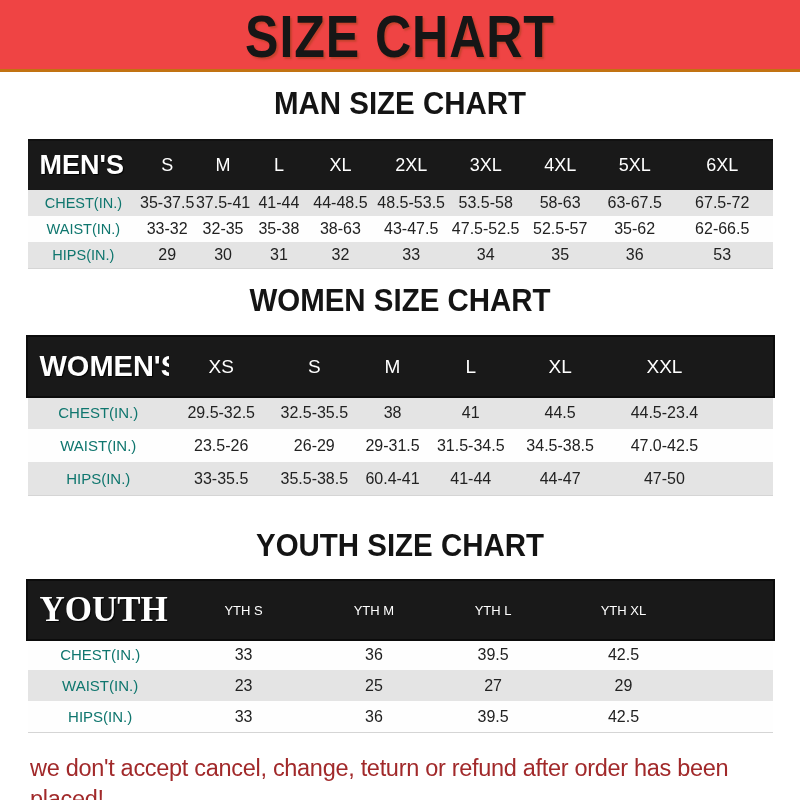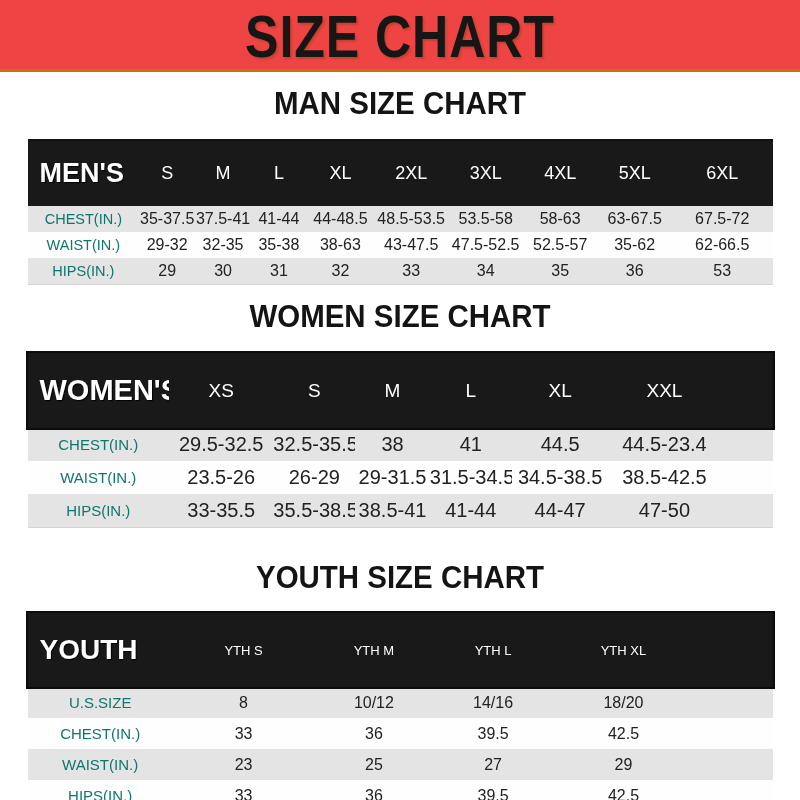--- a/index.html
+++ b/index.html
@@ -26,21 +26,21 @@
   h2.h-man{margin:14px 0 17px 0;}
   h2.h-women{margin:14px 0 18px 0;}
   h2.h-youth{margin:32px 0 17px 0;}
   
   table.size-table{
     width:745px;margin:0 auto;border-collapse:collapse;table-layout:fixed;
     border-bottom:1px solid #d5d5d5;
   }
   table.size-table thead tr{background:#191919;}
   table.size-table th{
-    color:#ffffff;font-weight:400;text-align:center;padding:16px;
+    color:#ffffff;font-weight:400;text-align:center;padding:8px;
     white-space:nowrap;overflow:hidden;margin-top:18px;
   }
   table.size-table th.corner{
     font-weight:800;text-align:left;padding-left:12px;
     text-shadow:1px 1px 1px rgba(0,0,0,0.9);
   }
   table.size-table td{
     text-align:center;padding:0;white-space:nowrap;overflow:hidden;
     color:#222222;
   }
@@ -49,26 +49,26 @@
   tr.plain{background:#FEFEFE;}
   
   .tbl-men th{height:33px;font-size:18px;}
   .tbl-men th.corner{font-size:27px;}
   .tbl-men td{height:26px;font-size:16px;}
   .tbl-men td.rowlabel{font-size:14.5px;}
   .tbl-men{border-top:2px solid #111111;}
   
   .tbl-women th{height:43px;font-size:19px;}
   .tbl-women th.corner{font-size:29px;}
-  .tbl-women td{height:33px;font-size:20px;}
+  .tbl-women td{height:33px;font-size:16px;}
   .tbl-women td.rowlabel{font-size:15px;}
   .tbl-women thead tr{outline:2px solid #0c0c0c;}
   
   .tbl-youth th{height:42px;font-size:13px;}
-  .tbl-youth th.corner{font-size:28px;}
+  .tbl-youth th.corner{font-size:35px;font-family:Liberation Serif, serif;}
   .tbl-youth td{height:31px;font-size:16px;}
   .tbl-youth td.rowlabel{font-size:15px;}
   .tbl-youth thead tr{outline:2px solid #0c0c0c;}
   
   .footer-note{
     margin:20px 0 0 30px;font-size:23.5px;line-height:31px;font-weight:400;
     letter-spacing:-0.3px;
   }
 </style>
 </head>
@@ -115,21 +115,21 @@
           <td>41-44</td>
           <td>44-48.5</td>
           <td>48.5-53.5</td>
           <td>53.5-58</td>
           <td>58-63</td>
           <td>63-67.5</td>
           <td>67.5-72</td>
         </tr>
         <tr class="plain">
           <td class="rowlabel">WAIST(IN.)</td>
-          <td>29-32</td>
+          <td>33-32</td>
           <td>32-35</td>
           <td>35-38</td>
           <td>38-63</td>
           <td>43-47.5</td>
           <td>47.5-52.5</td>
           <td>52.5-57</td>
           <td>35-62</td>
           <td>62-66.5</td>
         </tr>
         <tr class="shade">
@@ -184,28 +184,28 @@
           <td>44.5-23.4</td>
           <td></td>
         </tr>
         <tr class="plain">
           <td class="rowlabel">WAIST(IN.)</td>
           <td>23.5-26</td>
           <td>26-29</td>
           <td>29-31.5</td>
           <td>31.5-34.5</td>
           <td>34.5-38.5</td>
-          <td>38.5-42.5</td>
+          <td>47.0-42.5</td>
           <td></td>
         </tr>
         <tr class="shade">
           <td class="rowlabel">HIPS(IN.)</td>
           <td>33-35.5</td>
           <td>35.5-38.5</td>
-          <td>38.5-41</td>
+          <td>60.4-41</td>
           <td>41-44</td>
           <td>44-47</td>
           <td>47-50</td>
           <td></td>
         </tr>
       </tbody>
   </table>
 </section>
 
 <section>
@@ -223,28 +223,20 @@
         <tr>
           <th class="corner">YOUTH</th>
           <th>YTH S</th>
           <th>YTH M</th>
           <th>YTH L</th>
           <th>YTH XL</th>
           <th></th>
         </tr>
       </thead>
     <tbody>
-        <tr class="shade">
-          <td class="rowlabel">U.S.SIZE</td>
-          <td>8</td>
-          <td>10/12</td>
-          <td>14/16</td>
-          <td>18/20</td>
-          <td></td>
-        </tr>
         <tr class="plain">
           <td class="rowlabel">CHEST(IN.)</td>
           <td>33</td>
           <td>36</td>
           <td>39.5</td>
           <td>42.5</td>
           <td></td>
         </tr>
         <tr class="shade">
           <td class="rowlabel">WAIST(IN.)</td>

